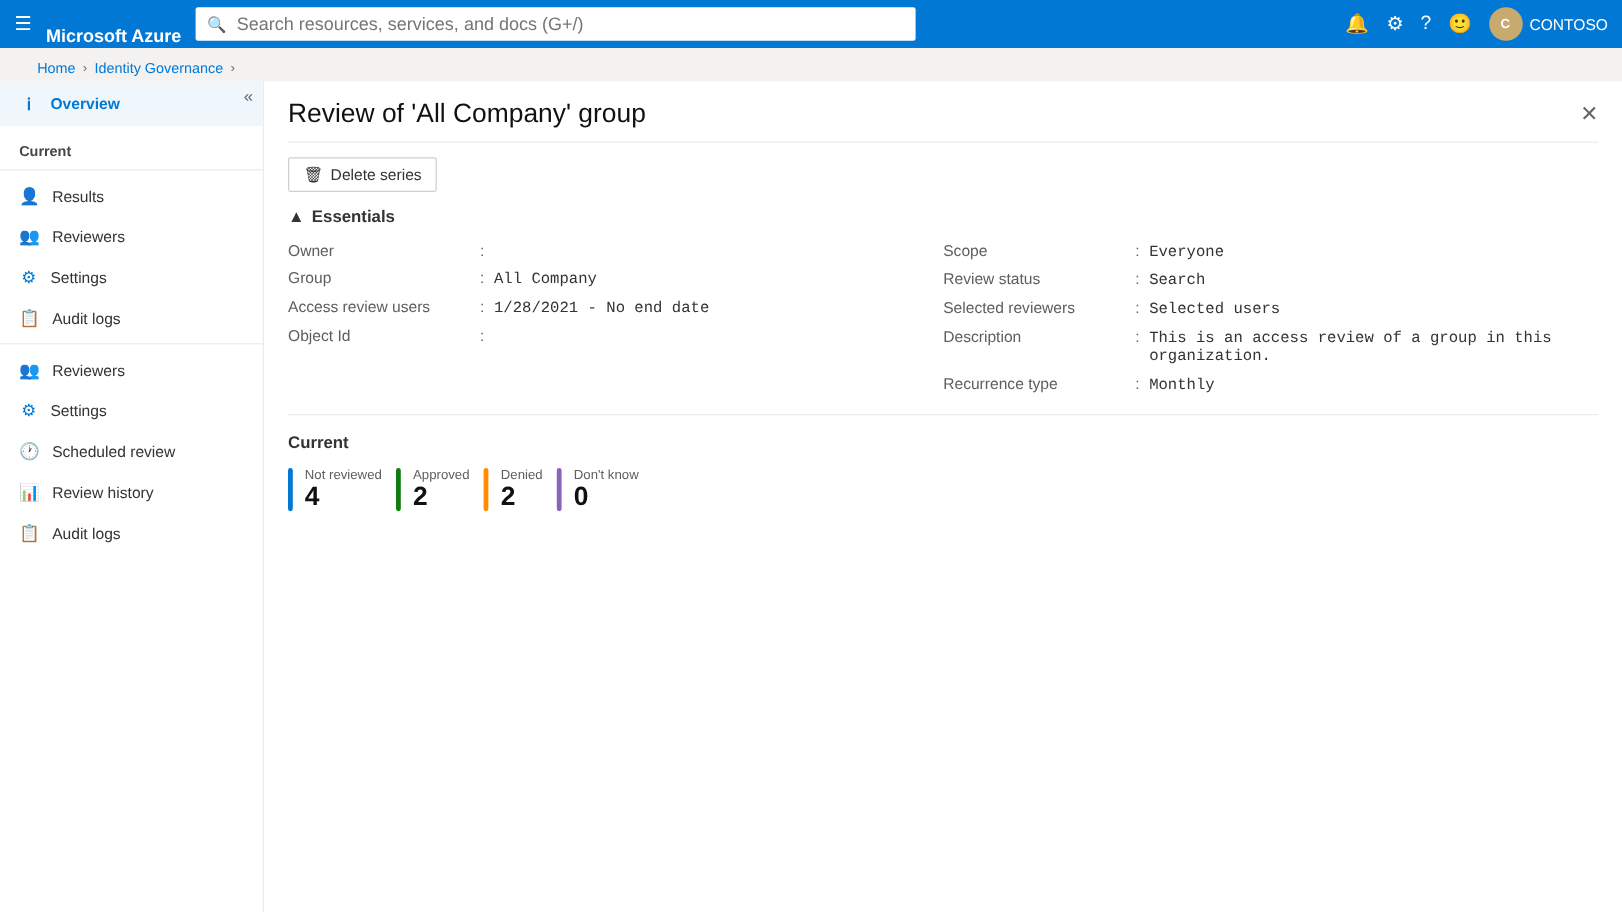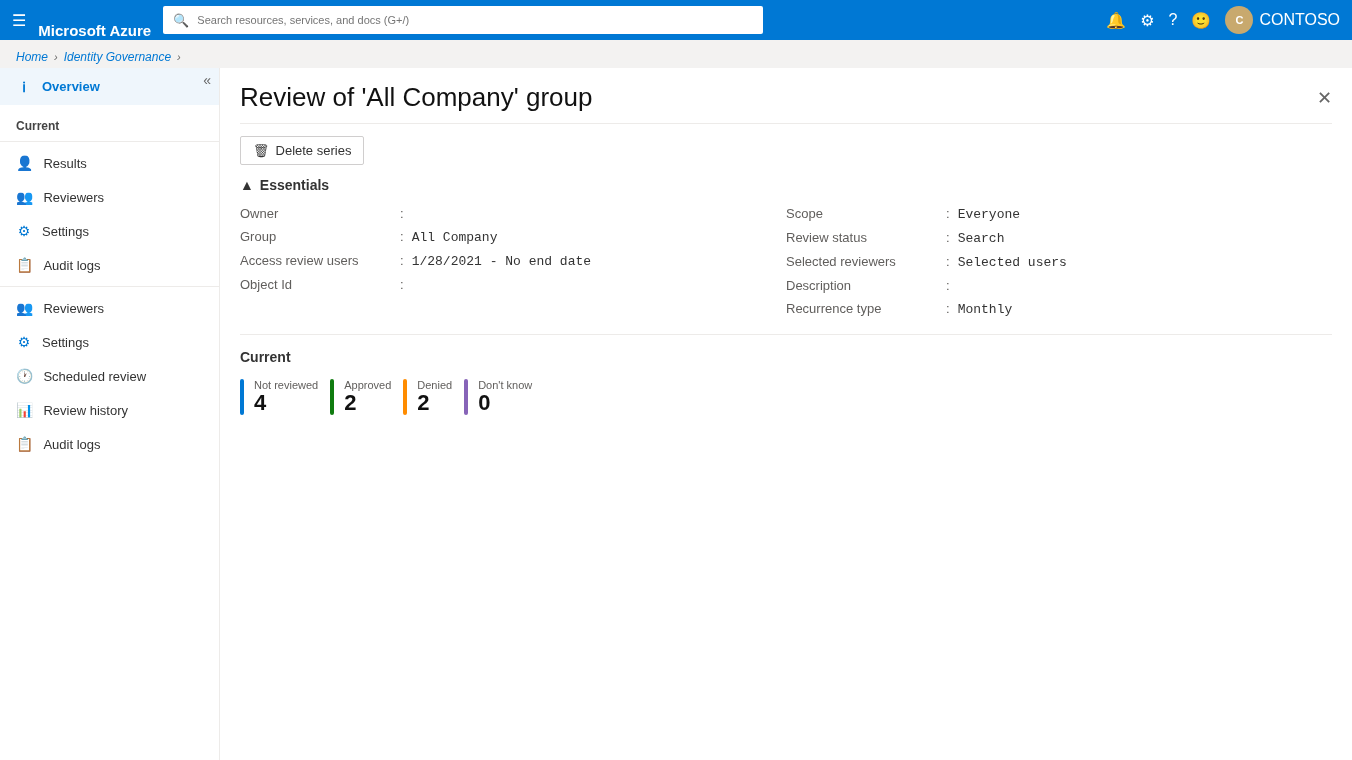--- a/index.html
+++ b/index.html
@@ -12,36 +12,36 @@
       height: 40px; padding: 0 12px; gap: 12px;
     }
     .topnav-hamburger { font-size: 16px; cursor: pointer; }
     .topnav-brand { font-weight: 600; font-size: 15px; white-space: nowrap; margin-top: 20px; }
     .topnav-search {
       flex: 1; max-width: 600px;
       background: white; border: none; border-radius: 2px;
       display: flex; align-items: center; padding: 0 10px; gap: 8px; height: 28px;
     }
     .topnav-search input {
-      border: none; outline: none; font-size: 11px; color: #15803d; width: 100%;
+      border: none; outline: none; font-size: 15px; color: #15803d; width: 100%;
     }
     .topnav-icons { display: flex; align-items: center; gap: 14px; margin-left: auto; }
     .topnav-icon { color: white; font-size: 16px; cursor: pointer; }
     .topnav-user { display: flex; align-items: center; gap: 6px; cursor: pointer; }
     .topnav-user-avatar {
       width: 28px; height: 28px; background: #c8a96e; border-radius: 50%;
       display: flex; align-items: center; justify-content: center;
       font-size: 11px; font-weight: 600; color: white;
     }
-    .topnav-username { color: white; font-size: 16px; }
+    .topnav-username { color: white; font-size: 13px; }
 
     
     .breadcrumb {
       display: flex; align-items: center; gap: 6px;
-      padding: 10px 20px 4px 16px; font-size: 12px; font-style: italic;
+      padding: 10px 20px 4px 31px; font-size: 12px;
     }
     .breadcrumb a { color: #0078d4; text-decoration: none; }
     .breadcrumb-sep { color: #666; font-size: 11px; }
 
     
     .page-container { display: flex; background: white; min-height: calc(100vh - 40px); }
 
     
     .sidebar {
       width: 220px; min-width: 220px; background: white;
@@ -64,21 +64,21 @@
     .sidebar-divider { border: none; border-top: 1px solid #edebe9; margin: 4px 0; }
 
     
     .main-content { flex: 1; padding: 0 20px 20px 20px; background: white; }
 
     
     .page-header {
       display: flex; align-items: center; justify-content: space-between;
       padding: 14px 0 10px 0; border-bottom: 1px solid #edebe9; margin-bottom: 12px;
     }
-    .page-title { font-size: 26px; font-weight: 300; color: #111; }
+    .page-title { font-size: 22px; font-weight: 300; color: #111; }
     .close-icon { font-size: 18px; cursor: pointer; color: #666; }
 
     
     .toolbar { display: flex; gap: 8px; margin-bottom: 12px; }
     .toolbar-btn {
       display: flex; align-items: center; gap: 6px;
       padding: 6px 12px; border: 1px solid #d0cece; background: white;
       cursor: pointer; font-size: 13px; color: #333; border-radius: 2px;
     }
 
@@ -259,20 +259,21 @@
             <span class="essentials-value">Search</span>
           </div>
           <div class="essentials-row">
             <span class="essentials-label">Selected reviewers</span>
             <span class="essentials-colon">:</span>
             <span class="essentials-value">Selected users</span>
           </div>
           <div class="essentials-row">
             <span class="essentials-label">Description</span>
             <span class="essentials-colon">:</span>
+            <span class="essentials-value">This is an access review of a group in this organization.</span>
           </div>
           <div class="essentials-row">
             <span class="essentials-label">Recurrence type</span>
             <span class="essentials-colon">:</span>
             <span class="essentials-value">Monthly</span>
           </div>
         </div>
       </div>
     </div>
 

